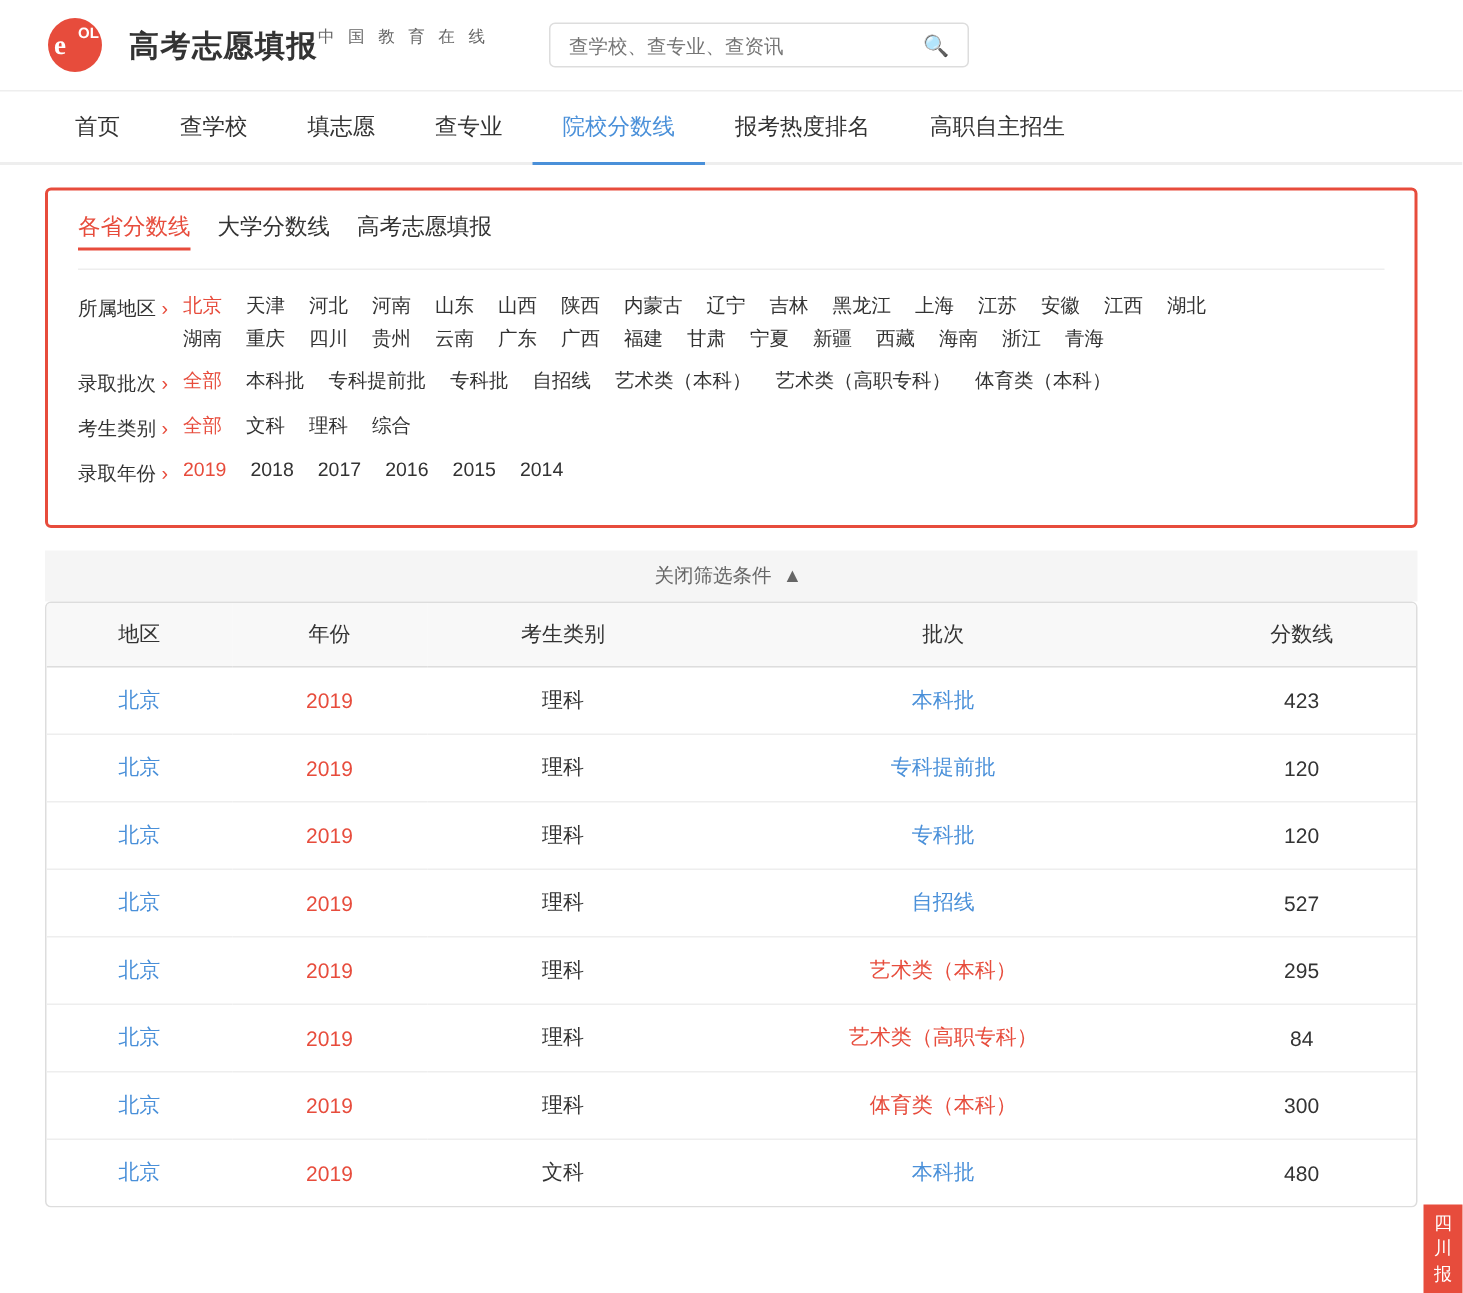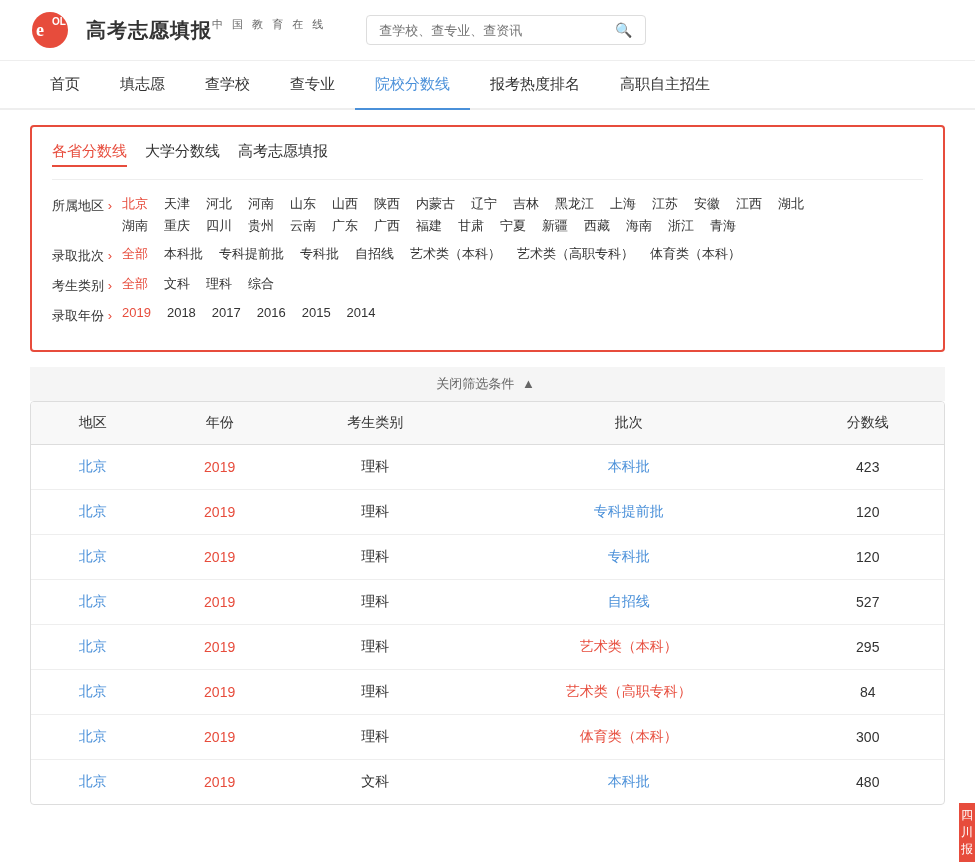--- a/index.html
+++ b/index.html
@@ -46,21 +46,21 @@
     tbody tr:last-child { border-bottom: none; }
     tbody td { padding: 13px 16px; text-align: center; font-size: 14px; }
     .td-region { color: #4a90d9; }
     .td-year { color: #e74c3c; }
     .td-type { color: #333; }
     .td-batch { color: #4a90d9; }
     .td-score { color: #333; }
     .td-batch-red { color: #e74c3c; }
 
     
-    .bottom-brand { position: fixed; bottom: 0; right: 0; width: 16px; background: #e74c3c; color: white; font-size: 12px; text-align: center; padding: 4px 2px; }
+    .bottom-brand { position: fixed; bottom: 0; right: 0; width: 26px; background: #e74c3c; color: white; font-size: 12px; text-align: center; padding: 4px 2px; }
   </style>
 </head>
 <body>
 
 <div class="header">
   <div class="logo">
 
     <svg class="logo-icon" viewBox="0 0 48 40">
       <ellipse cx="20" cy="20" rx="18" ry="18" fill="#e74c3c"></ellipse>
       <text x="6" y="26" font-size="18" font-weight="bold" fill="white" font-family="serif">e</text>
@@ -72,22 +72,22 @@
     </div>
   </div>
   <div class="search-bar">
     <input type="text" placeholder="查学校、查专业、查资讯" style="">
     <span class="search-icon-svg">🔍</span>
   </div>
 </div>
 
 <nav class="nav">
 <a class="nav-item" href="#">首页</a>
+    <a class="nav-item" href="#">查学校</a>
     <a class="nav-item" href="#">填志愿</a>
-    <a class="nav-item" href="#">查学校</a>
     <a class="nav-item" href="#">查专业</a>
     <a class="nav-item active" href="#">院校分数线</a>
     <a class="nav-item" href="#">报考热度排名</a>
     <a class="nav-item" href="#">高职自主招生</a>
   </nav>
 
 <div class="filter-box">
   <div class="filter-tabs">
   <span class="filter-tab active">各省分数线</span>
       <span class="filter-tab">大学分数线</span>

